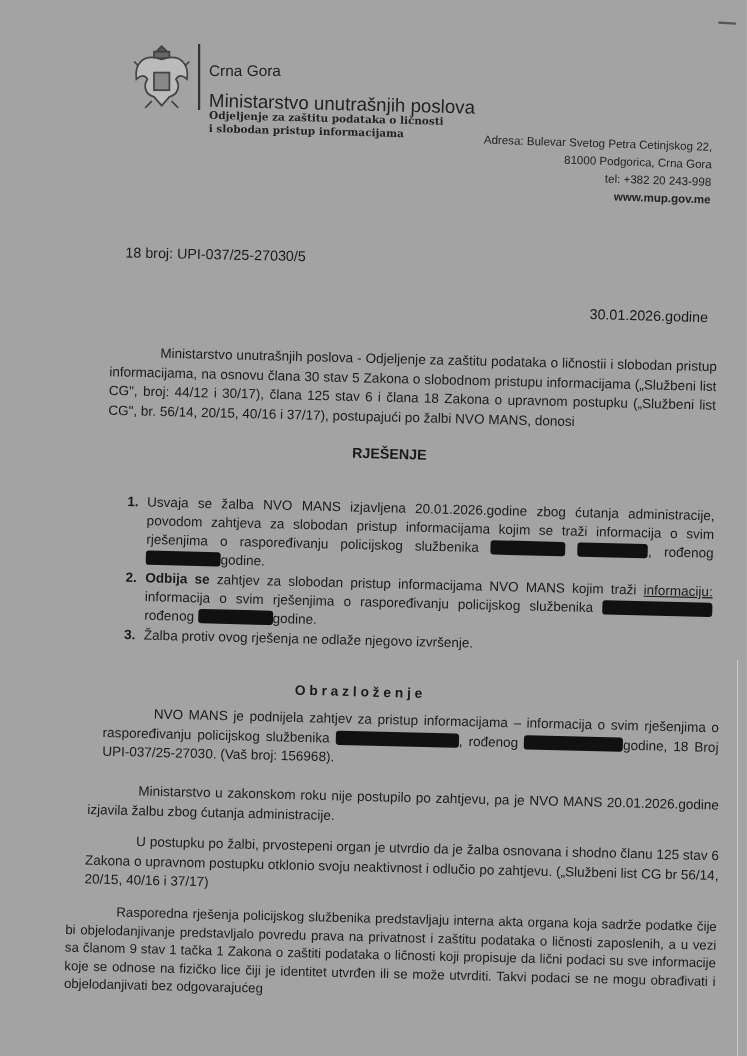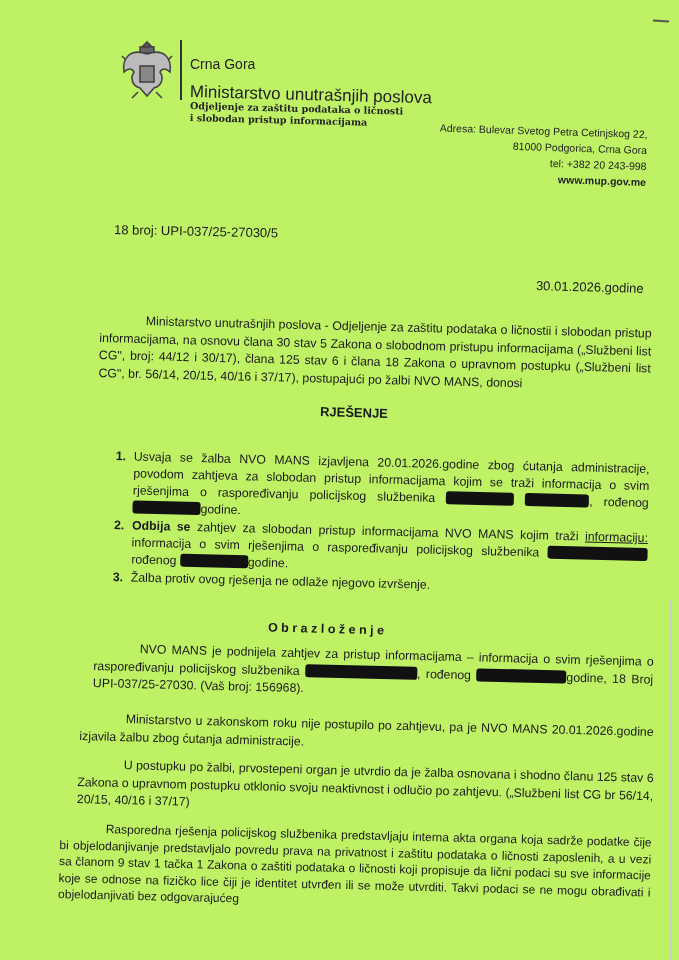--- a/index.html
+++ b/index.html
@@ -5,21 +5,21 @@
   html, body { margin:0; padding:0; }
   body {
     width:679px; height:960px; overflow:hidden;
     background:#f4f4f2;
     font-family:"Liberation Sans", sans-serif;
     color:#1a1a1a;
     position:relative;
   }
   .page {
     position:absolute; left:0; top:0; width:679px; height:960px;
-    background:#bef264;
+    background:#a3a3a3;
   }
   .edge-line {
     position:absolute; right:8px; top:600px; width:1px; height:360px;
     background:#c8c8c8;
   }
   .corner-mark {
     position:absolute; left:653px; top:20px; width:16px; height:2px;
     background:#555; transform:rotate(3deg);
   }
   

